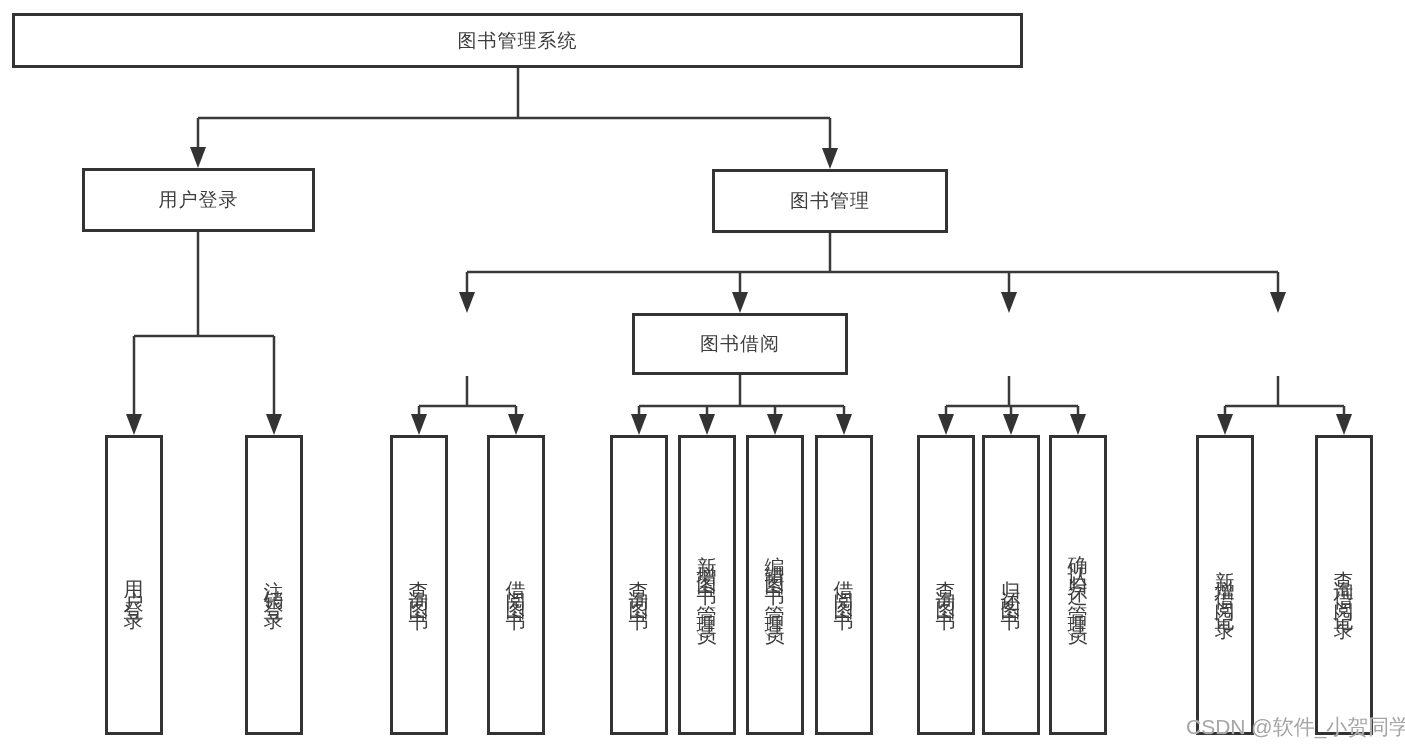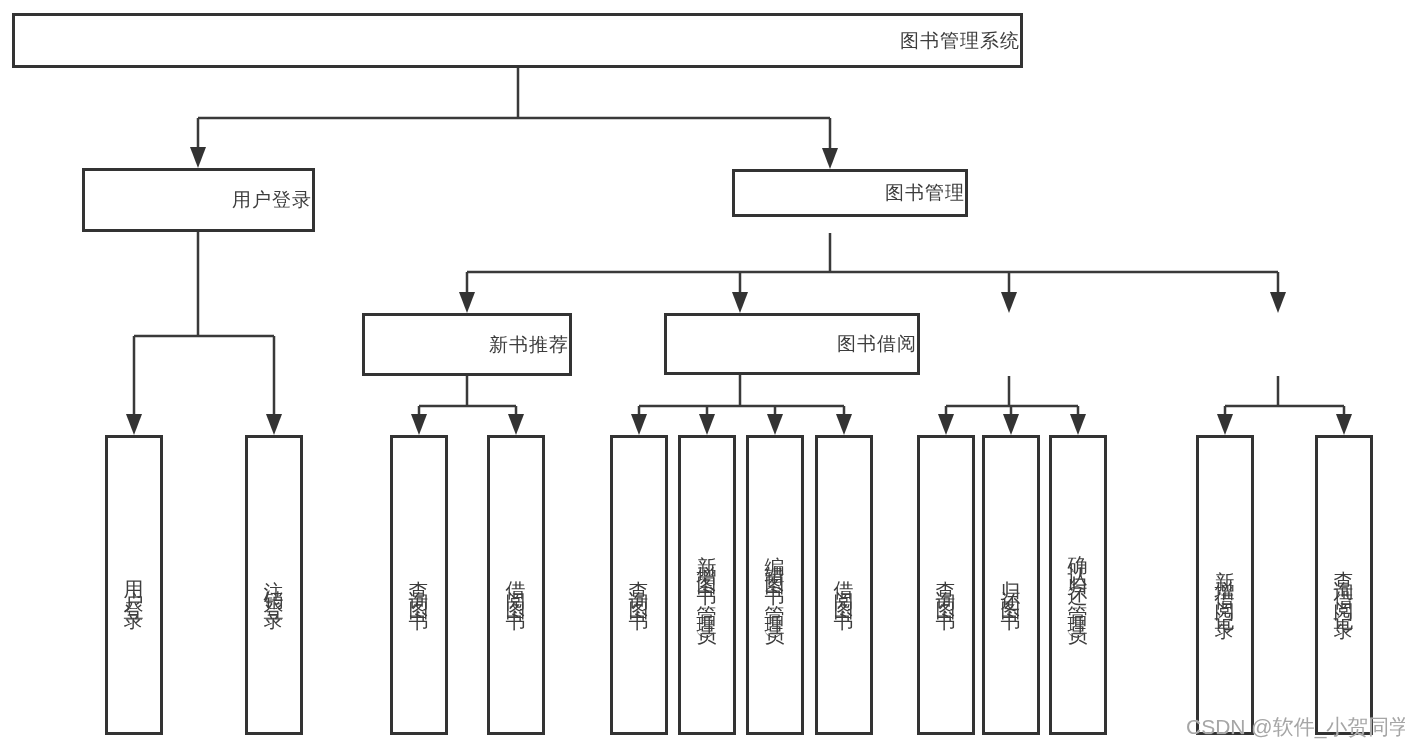--- a/index.html
+++ b/index.html
@@ -23,21 +23,21 @@
     top: 0;
     pointer-events: none;
   }
   .node {
     position: absolute;
     box-sizing: border-box;
     border: 3px solid #333333;
     background: #ffffff;
     display: flex;
     align-items: center;
-    justify-content: flex-end;
+    justify-content: center;
     color: #3d3d3d;
     font-size: 19px;
     letter-spacing: 1px;
     z-index: 2;
   }
   .vnode {
     position: absolute;
     top: 435px;
     width: 58px;
     height: 300px;
@@ -101,28 +101,25 @@
     </g>
   </svg>
 
   <div class="node" style="left:12px;top:13px;width:1011px;height:55px">
     <span>图书管理系统</span>
   </div>
 
   <div class="node" style="left:82px;top:168px;width:233px;height:64px">
     <span>用户登录</span>
   </div>
-  <div class="node" style="left:732px;top:169px;width:236px;height:48px">
+  <div class="node" style="left:712px;top:169px;width:236px;height:64px">
     <span>图书管理</span>
   </div>
 
-  <div class="node" style="left:362px;top:313px;width:210px;height:63px">
-    <span>新书推荐</span>
-  </div>
-  <div class="node" style="left:664px;top:313px;width:256px;height:62px">
+  <div class="node" style="left:632px;top:313px;width:216px;height:62px">
     <span>图书借阅</span>
   </div>
 
   <div class="vnode" style="left:105px">
     <span class="vtext">用户登录</span>
   </div>
   <div class="vnode" style="left:245px">
     <span class="vtext">注销登录</span>
   </div>
 

